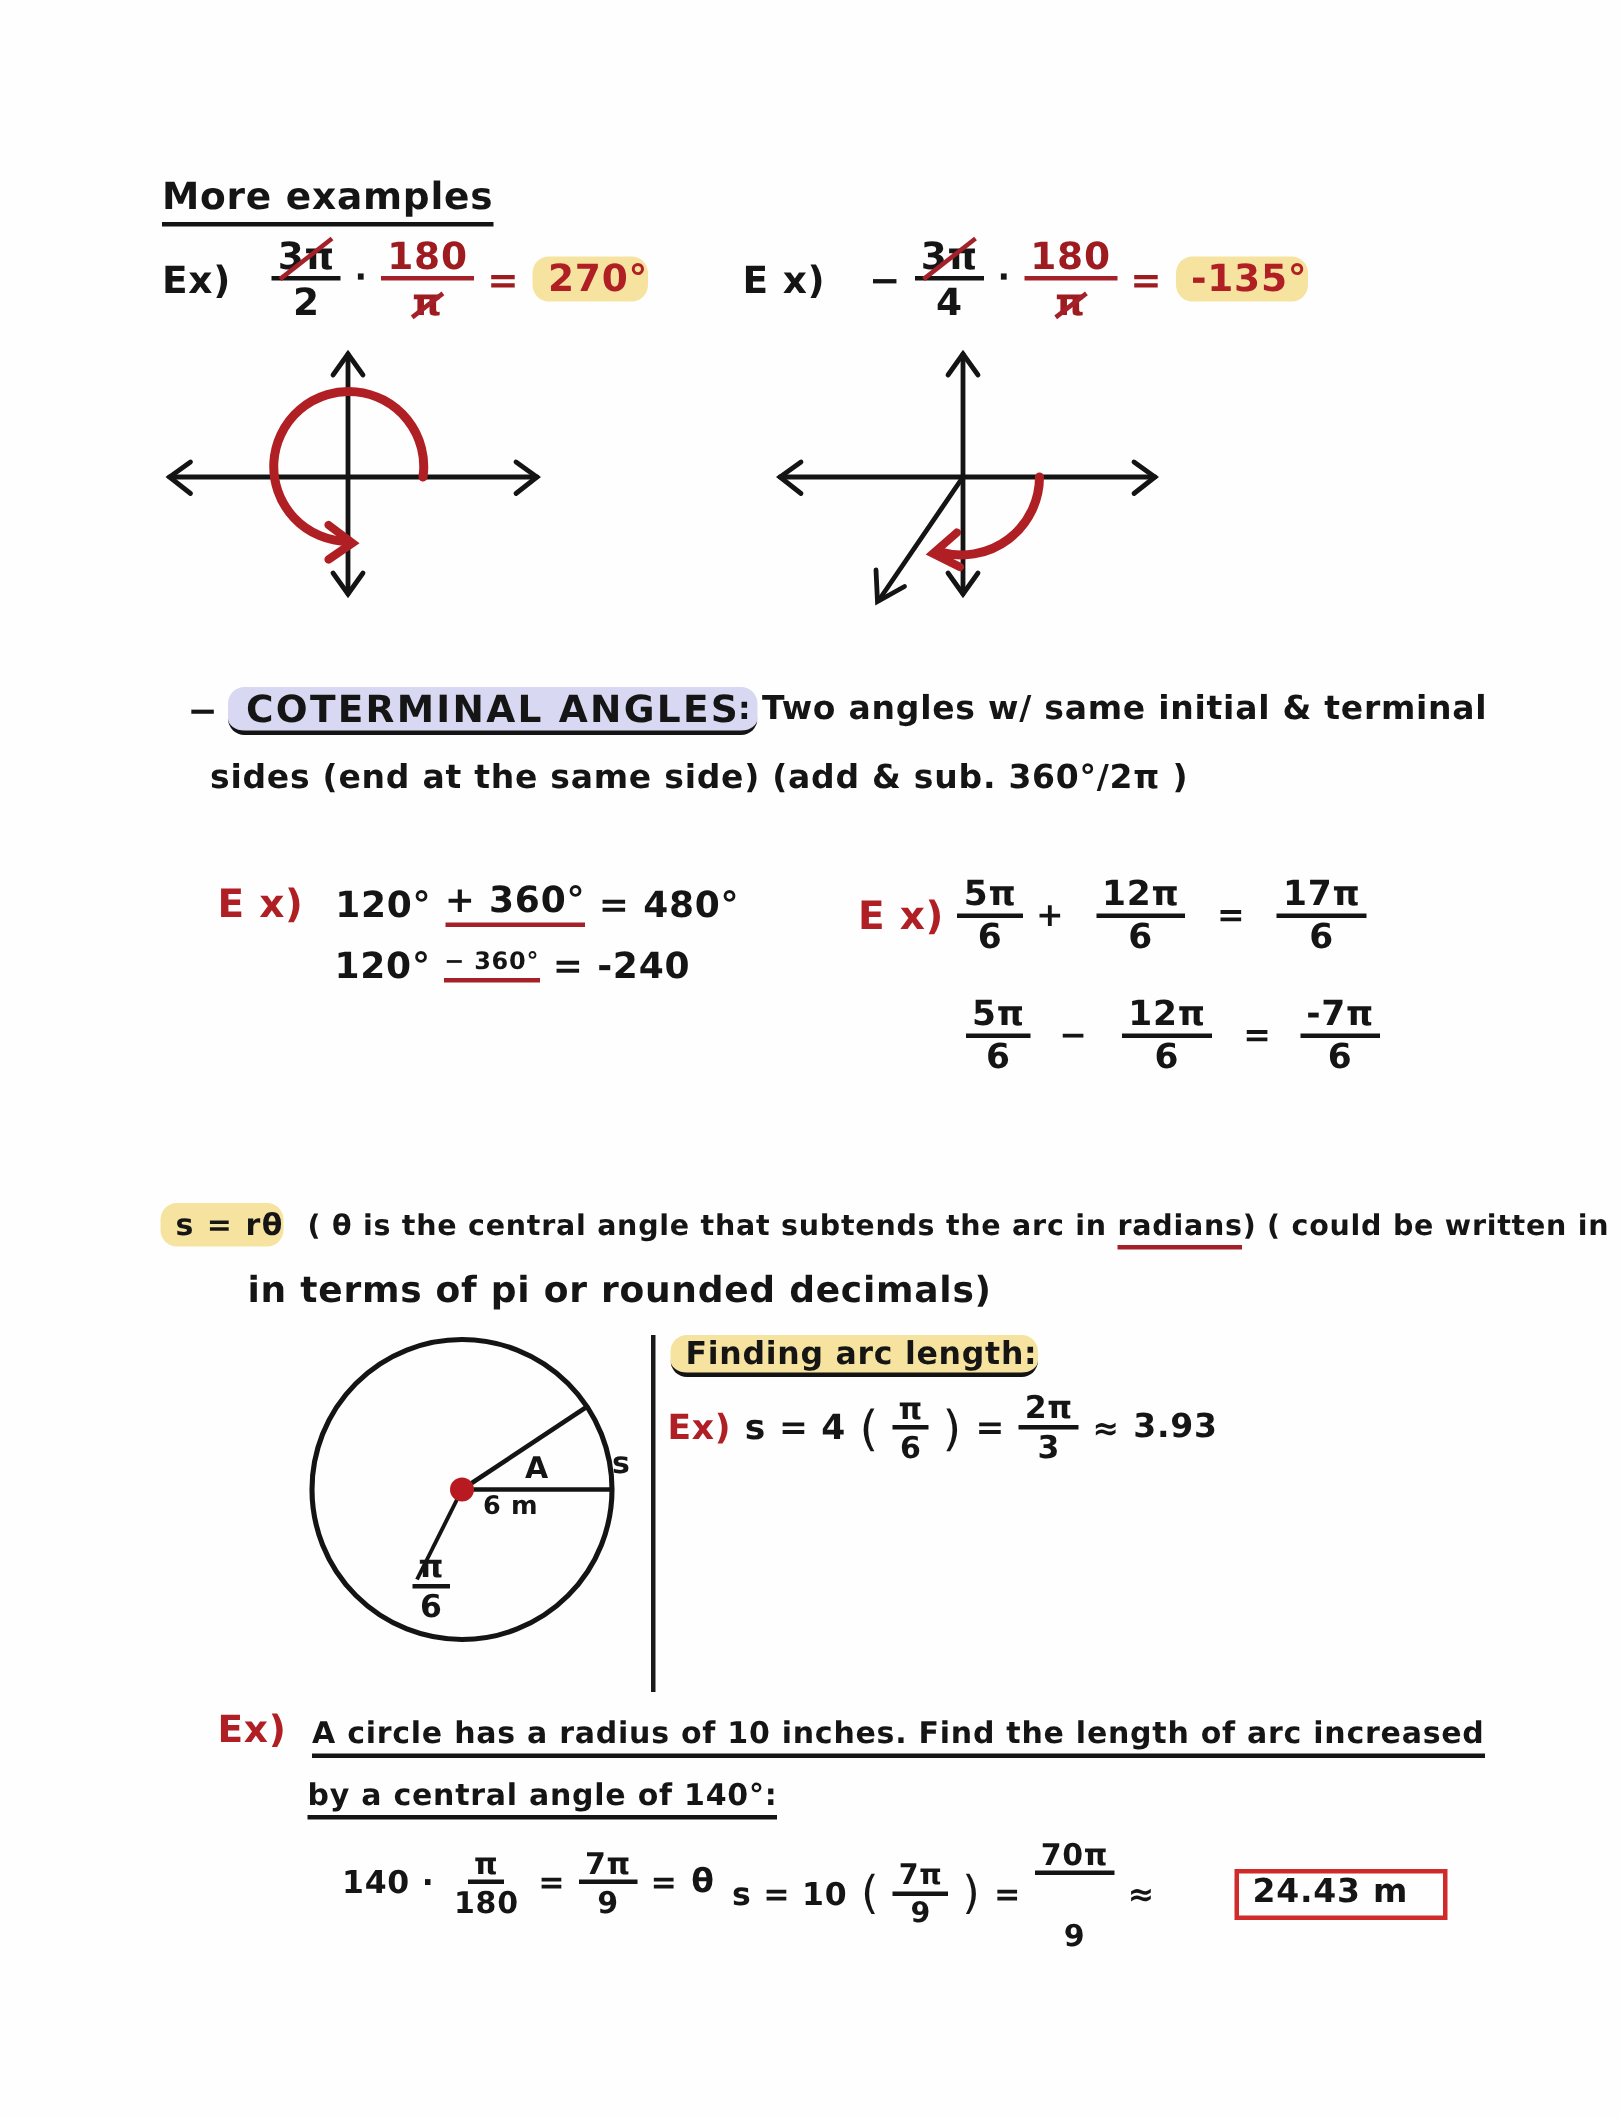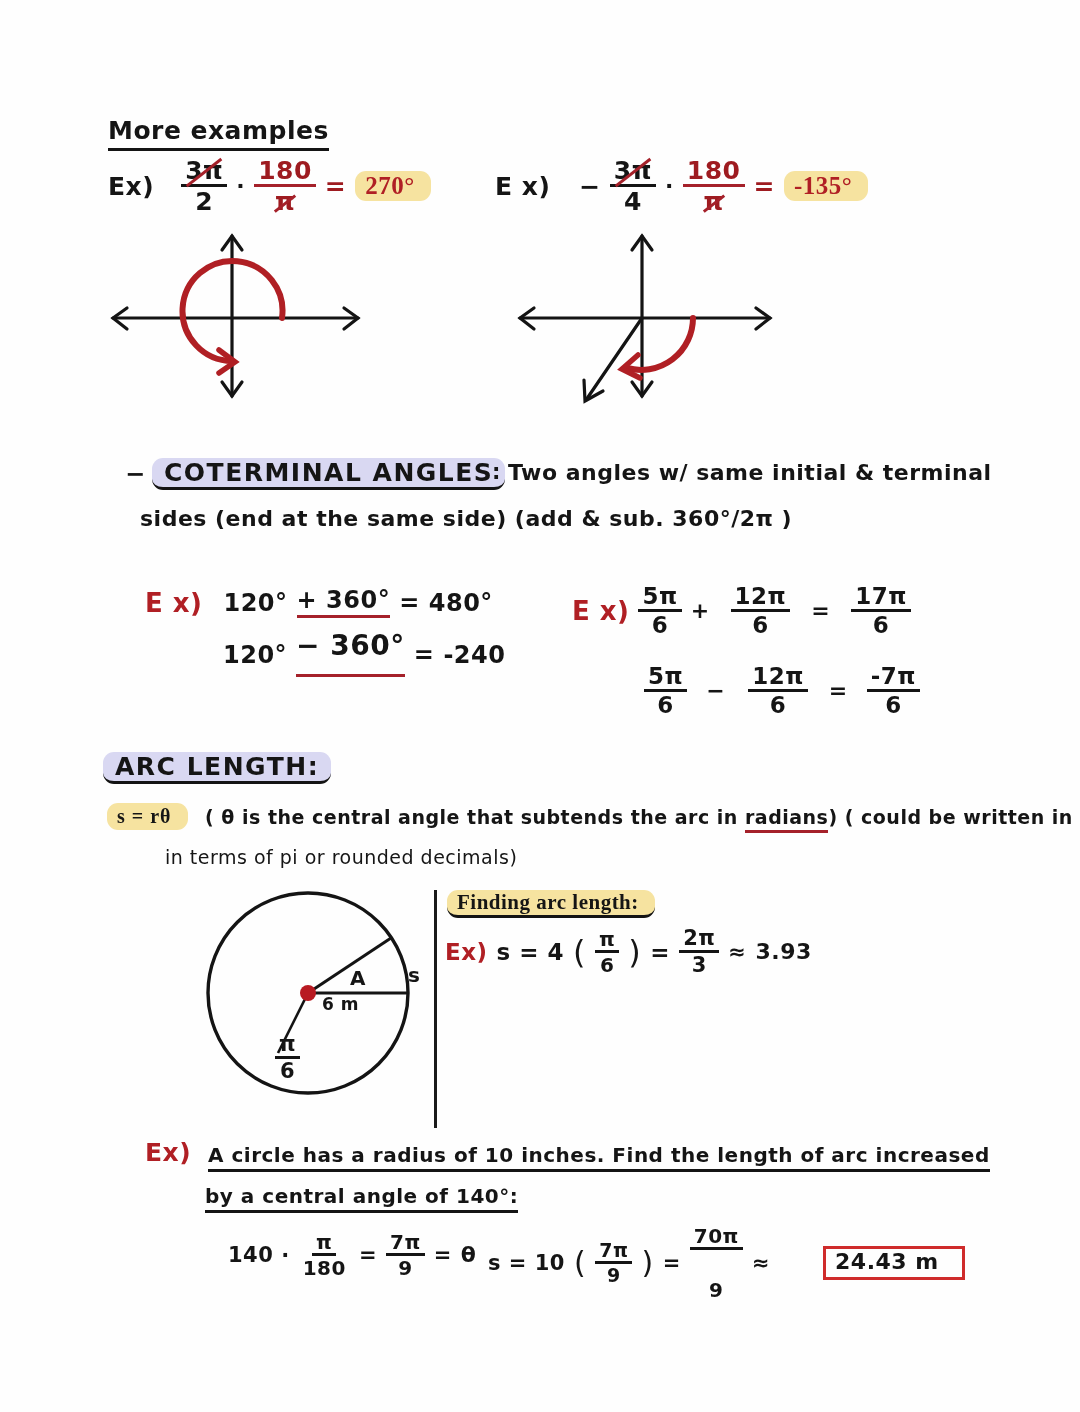--- a/index.html
+++ b/index.html
@@ -39,22 +39,21 @@
   .hw-dred  { color: #b01f24; }
 
   
   .ul-black { border-bottom: 3px solid #141414; }
   .ul-red   { border-bottom: 3px solid #a5212a; }
 
   
   .hl-yellow {
     background: #f6e3a0;
     border-radius: 11px;
-    padding: 2px 16px 3px 10px;
-    font-family: Liberation Serif, serif;
+    padding: 2px 0 3px 10px;
   }
   .hl-purple {
     background: #d9d8f2;
     border-radius: 11px;
     padding: 2px 12px 4px 12px;
   }
 
   
   .frac {
     display: inline-flex;
@@ -207,21 +206,21 @@
       <span class="hw ul-red" style="font-size:24px; padding-bottom:3px;">
         <span>+</span>
         <span>360°</span>
       </span>
       <span class="hw" style="font-size:24px;">=</span>
       <span class="hw" style="font-size:24px;">480°</span>
     </div>
 
     <div class="row-inline" style="margin-left:78px; margin-top:14px;">
       <span class="hw" style="font-size:24px;">120°</span>
-      <span class="hw ul-red" style="font-size:28px; padding-bottom:14px;">
+      <span class="hw ul-red" style="font-size:16px; padding-bottom:3px;">
         <span>−</span>
         <span>360°</span>
       </span>
       <span class="hw" style="font-size:24px;">=</span>
       <span class="hw" style="font-size:24px;">-240</span>
     </div>
   </div>
 
   <div class="abs" style="left:572px; top:585px;">
     <div class="row-inline">
@@ -262,33 +261,30 @@
 
       <span class="hw" style="font-size:22px; margin-left:12px;">=</span>
 
       <span class="frac bar-black hw" style="font-size:23px; margin-left:10px;align-items:center;">
         <span class="num">-7π</span>
         <span class="den">6</span>
       </span>
     </div>
   </div>
 
-  <div class="abs" style="left:103px; top:752px;">
-    <span class="hw hl-purple ul-black" style="font-size:25px; letter-spacing:1.5px; display:inline-block; padding-bottom:2px;">ARC LENGTH:</span>
-  </div>
 
   <div class="abs" style="left:107px; top:806px;">
     <span class="hw hl-yellow" style="font-size:20px; letter-spacing:1px;">s = rθ</span>
   </div>
 
   <div class="abs" style="left:205px; top:808px; white-space:nowrap;">
     <span class="hw" style="font-size:19px; font-weight:600;">( θ is the central angle that subtends the arc in </span><span class="hw ul-red" style="font-size:19px; font-weight:600; padding-bottom:2px;">radians</span><span class="hw" style="font-size:19px; font-weight:600;">) ( could be written in term</span>
   </div>
 
-  <div class="abs hw" style="left:165px; top:848px; font-size:19px; font-weight:400;">in terms of pi or rounded decimals)</div>
+  <div class="abs hw" style="left:165px; top:848px; font-size:24px; font-weight:700;">in terms of pi or rounded decimals)</div>
 
   <svg class="abs" style="left:195px; top:885px;" width="240" height="235">
     <circle cx="113" cy="108" r="100" fill="none" stroke="#141414" stroke-width="3.4"></circle>
     <line x1="113" y1="108" x2="213" y2="108" stroke="#141414" stroke-width="3"></line>
     <line x1="113" y1="108" x2="196" y2="53" stroke="#141414" stroke-width="3"></line>
     <line x1="113" y1="108" x2="83" y2="168" stroke="#141414" stroke-width="2.6"></line>
     <circle cx="113" cy="108" r="8" fill="#b81a22"></circle>
   </svg>
 
   <div class="abs hw" style="left:350px; top:968px; font-size:20px;">A</div>

